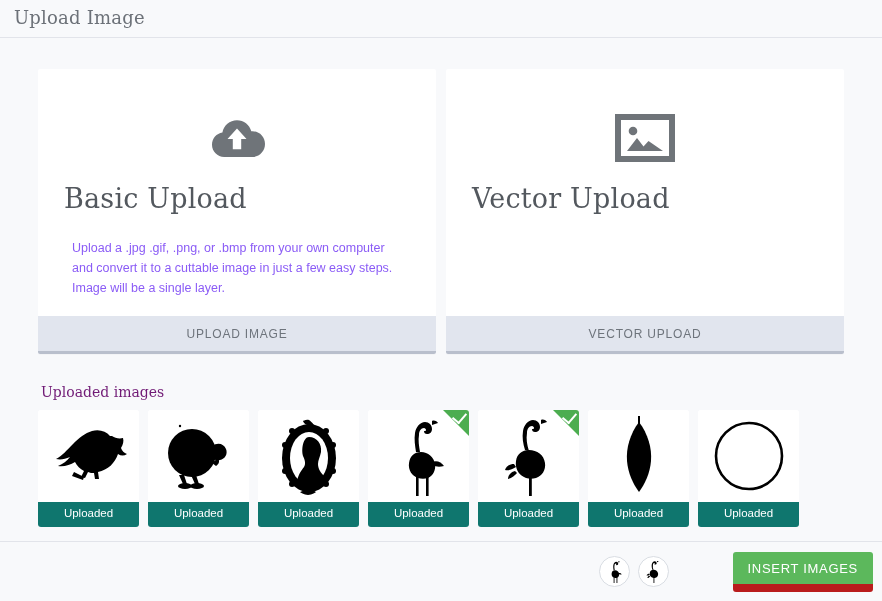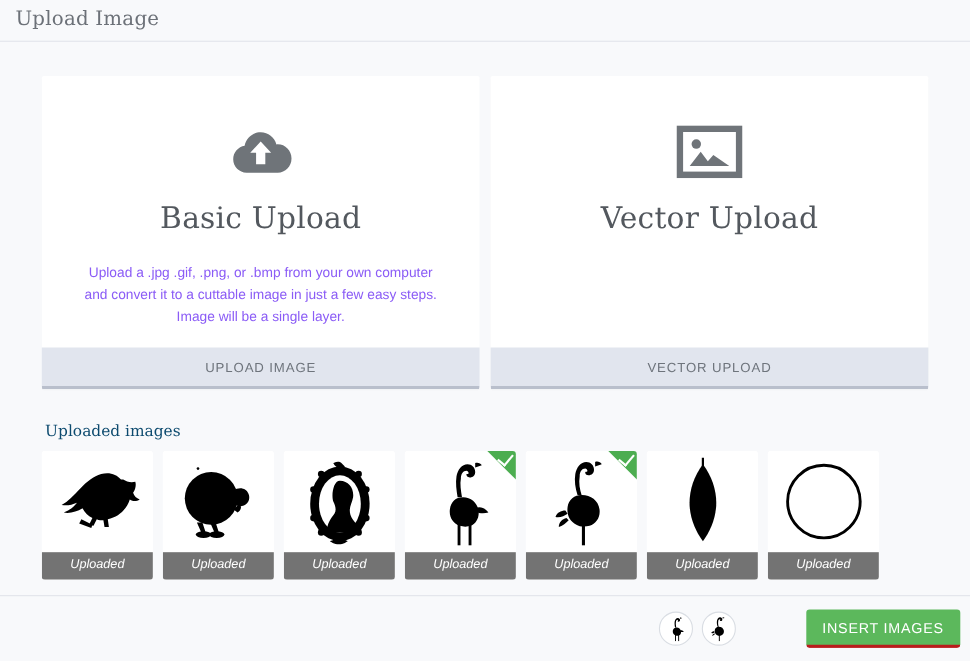--- a/index.html
+++ b/index.html
@@ -57,21 +57,20 @@
     background: #ffffff;
     border-radius: 2px;
     display: flex;
     flex-direction: column;
     min-height: 280px;
     box-shadow: 0 1px 0 rgba(0,0,0,0.02);
   }
   .card-body {
     flex: 1 1 auto;
     padding: 38px 26px 18px 26px;
-    text-align: center;
   }
   .card-icon {
     height: 62px;
     display: flex;
     align-items: center;
     justify-content: center;
     margin-bottom: 14px;
   }
   .card-title {
     font-family: "DejaVu Serif", "Liberation Serif", serif;
@@ -103,21 +102,21 @@
     font-size: 12px;
     letter-spacing: .8px;
     color: #6e747c;
   }
 
   
   .section-title {
     font-family: "DejaVu Serif", "Liberation Serif", serif;
     font-size: 14px;
     font-weight: normal;
-    color: #0c4a6e;
+    color: #701a75;
     margin: 30px 0 10px 3px;
   }
 
   .thumb-grid {
     display: flex;
     gap: 9px;
   }
   .thumb {
     width: 101px;
     background: #ffffff;
@@ -129,27 +128,26 @@
   .thumb-img {
     height: 92px;
     background: #ffffff;
     display: flex;
     align-items: center;
     justify-content: center;
     padding: 6px;
   }
   .thumb-img svg { display: block; }
   .thumb-label {
-    background: #737373;
+    background: #0f766e;
     color: #ffffff;
     font-size: 11.5px;
     text-align: center;
     padding: 6px 0 7px 0;
     line-height: 1;
-    font-style: italic;
   }
   .thumb-check {
     position: absolute;
     top: 0; right: 0;
     width: 0; height: 0;
     border-top: 26px solid #4cad50;
     border-left: 26px solid transparent;
   }
   .thumb-check-mark {
     position: absolute;
@@ -187,21 +185,21 @@
     border: 1px solid #d9dde3;
     background: #ffffff;
     display: flex;
     align-items: center;
     justify-content: center;
     cursor: pointer;
   }
   .insert-btn {
     background: #5cb85c;
     border: none;
-    border-bottom: 3px solid #b91c1c;
+    border-bottom: 8px solid #b91c1c;
     border-radius: 3px;
     color: #ffffff;
     font-family: "Liberation Sans", sans-serif;
     font-size: 13px;
     letter-spacing: .7px;
     padding: 10px 15px 9px 15px;
     cursor: pointer;
     line-height: 1;
   }
 </style>

